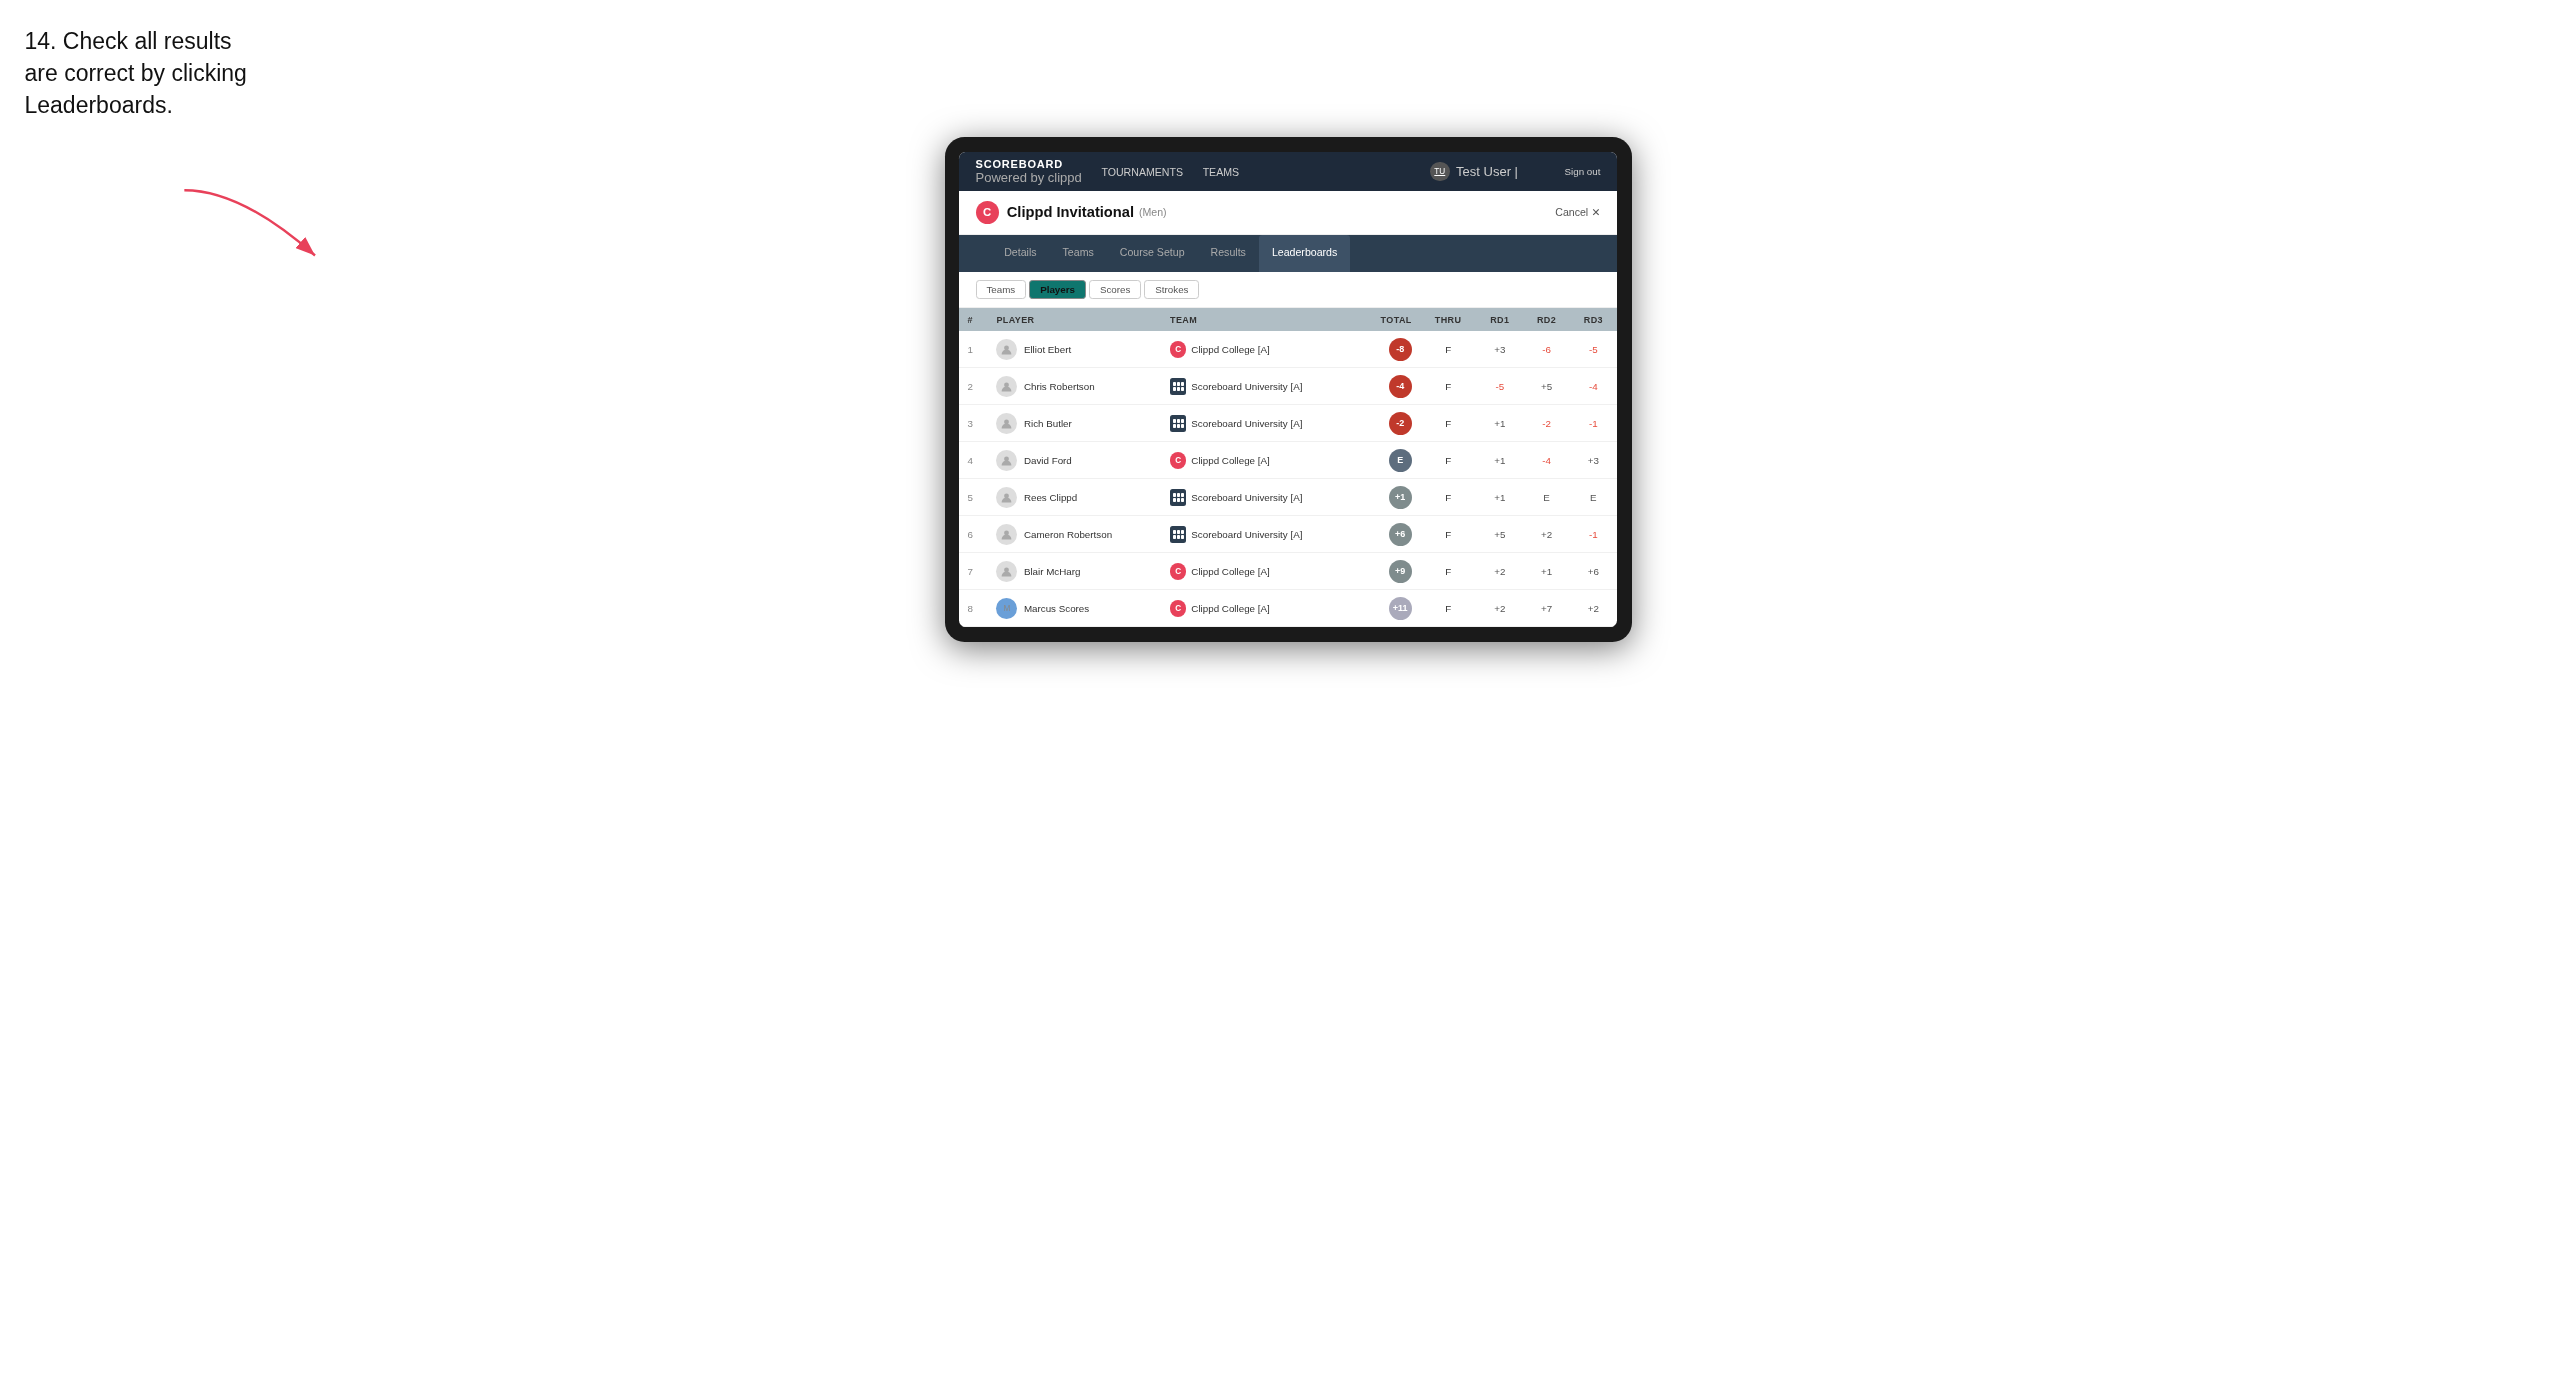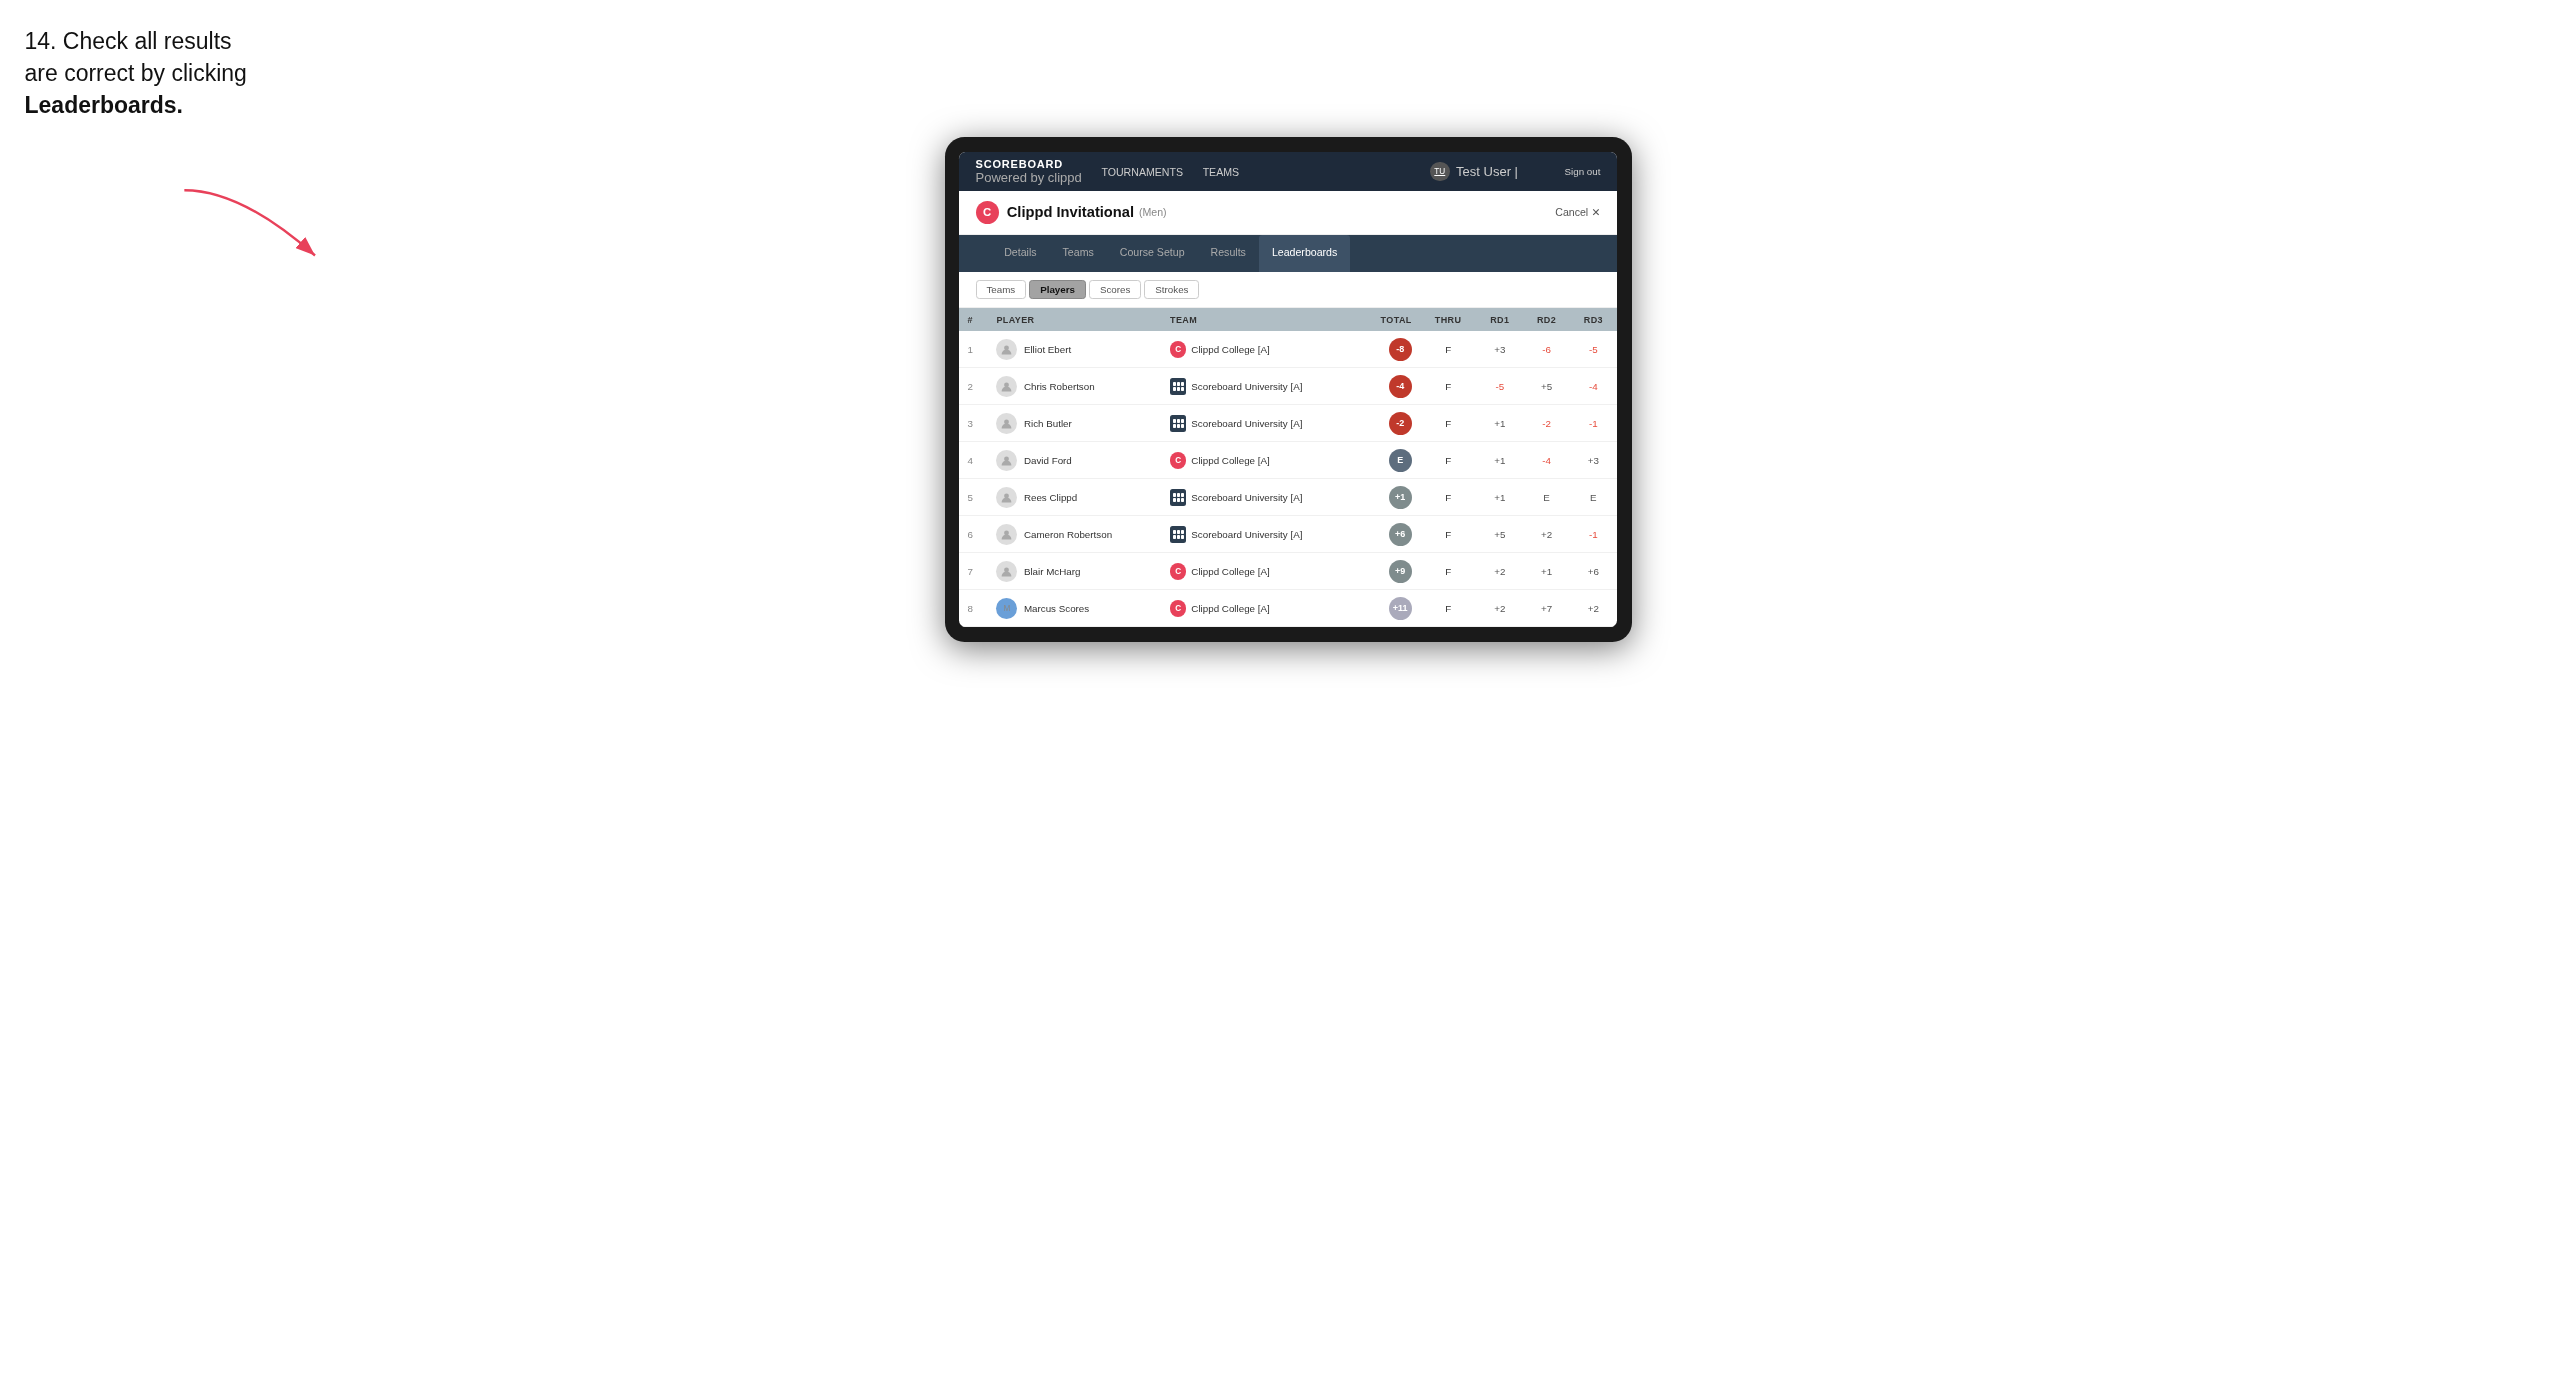--- a/index.html
+++ b/index.html
@@ -10,21 +10,21 @@
       padding: 24.5px;
     }
 
     .instruction-text {
       font-size: 23px;
       line-height: 1.4;
       color: #111;
       margin-bottom: 16.4px;
       max-width: 311px;
     }
-    .instruction-text strong { font-weight: 700; }
+    .instruction-text strong { font-weight: 400; }
 
     .scene-wrapper {
       display: flex;
       justify-content: center;
       position: relative;
     }
 
     
     .tablet {
       width: 687px;
@@ -172,21 +172,21 @@
     .filter-btn {
       padding: 3.3px 9.8px;
       font-size: 9.8px;
       border: 0.8px solid #ccc;
       background: #fff;
       border-radius: 3.3px;
       cursor: pointer;
       color: #555;
     }
     .filter-btn.active {
-      background: #a3a3a3;
+      background: #0f766e;
       border-color: #888;
       color: #111;
       font-weight: 600;
     }
 
     
     .leaderboard-table {
       width: 100%;
       border-collapse: collapse;
     }

